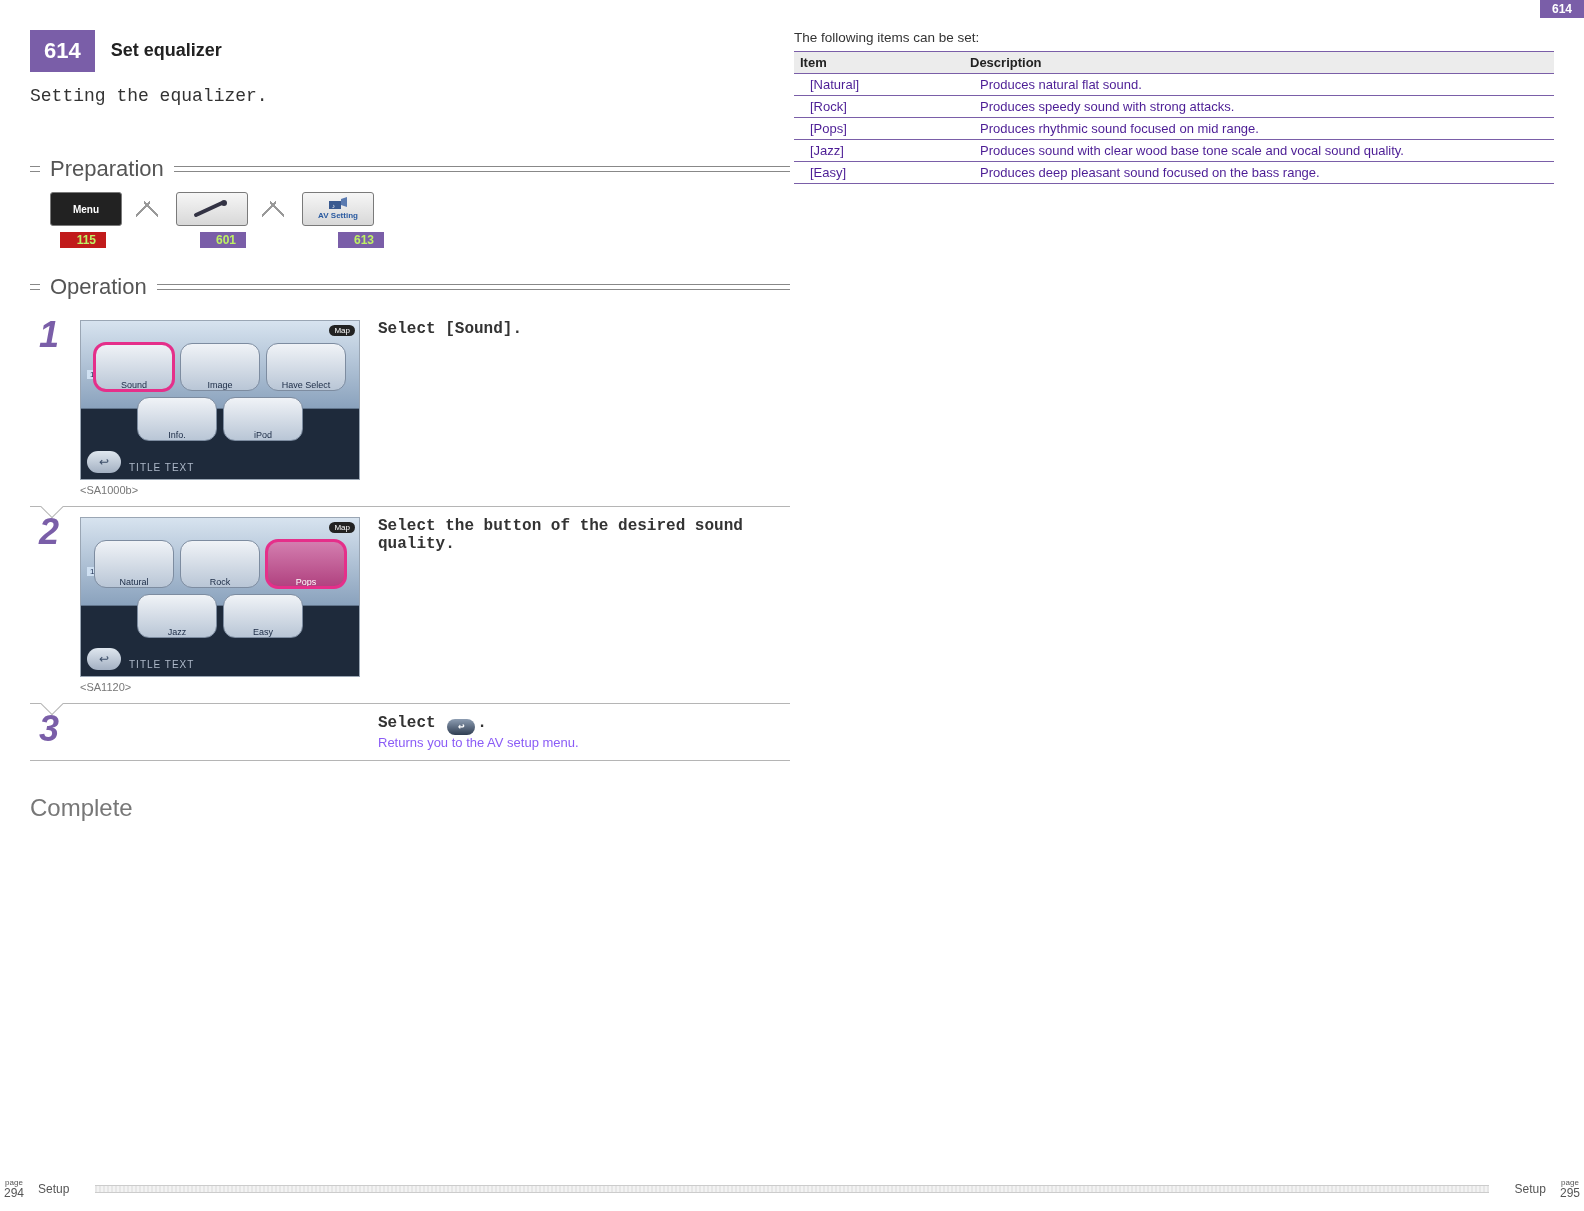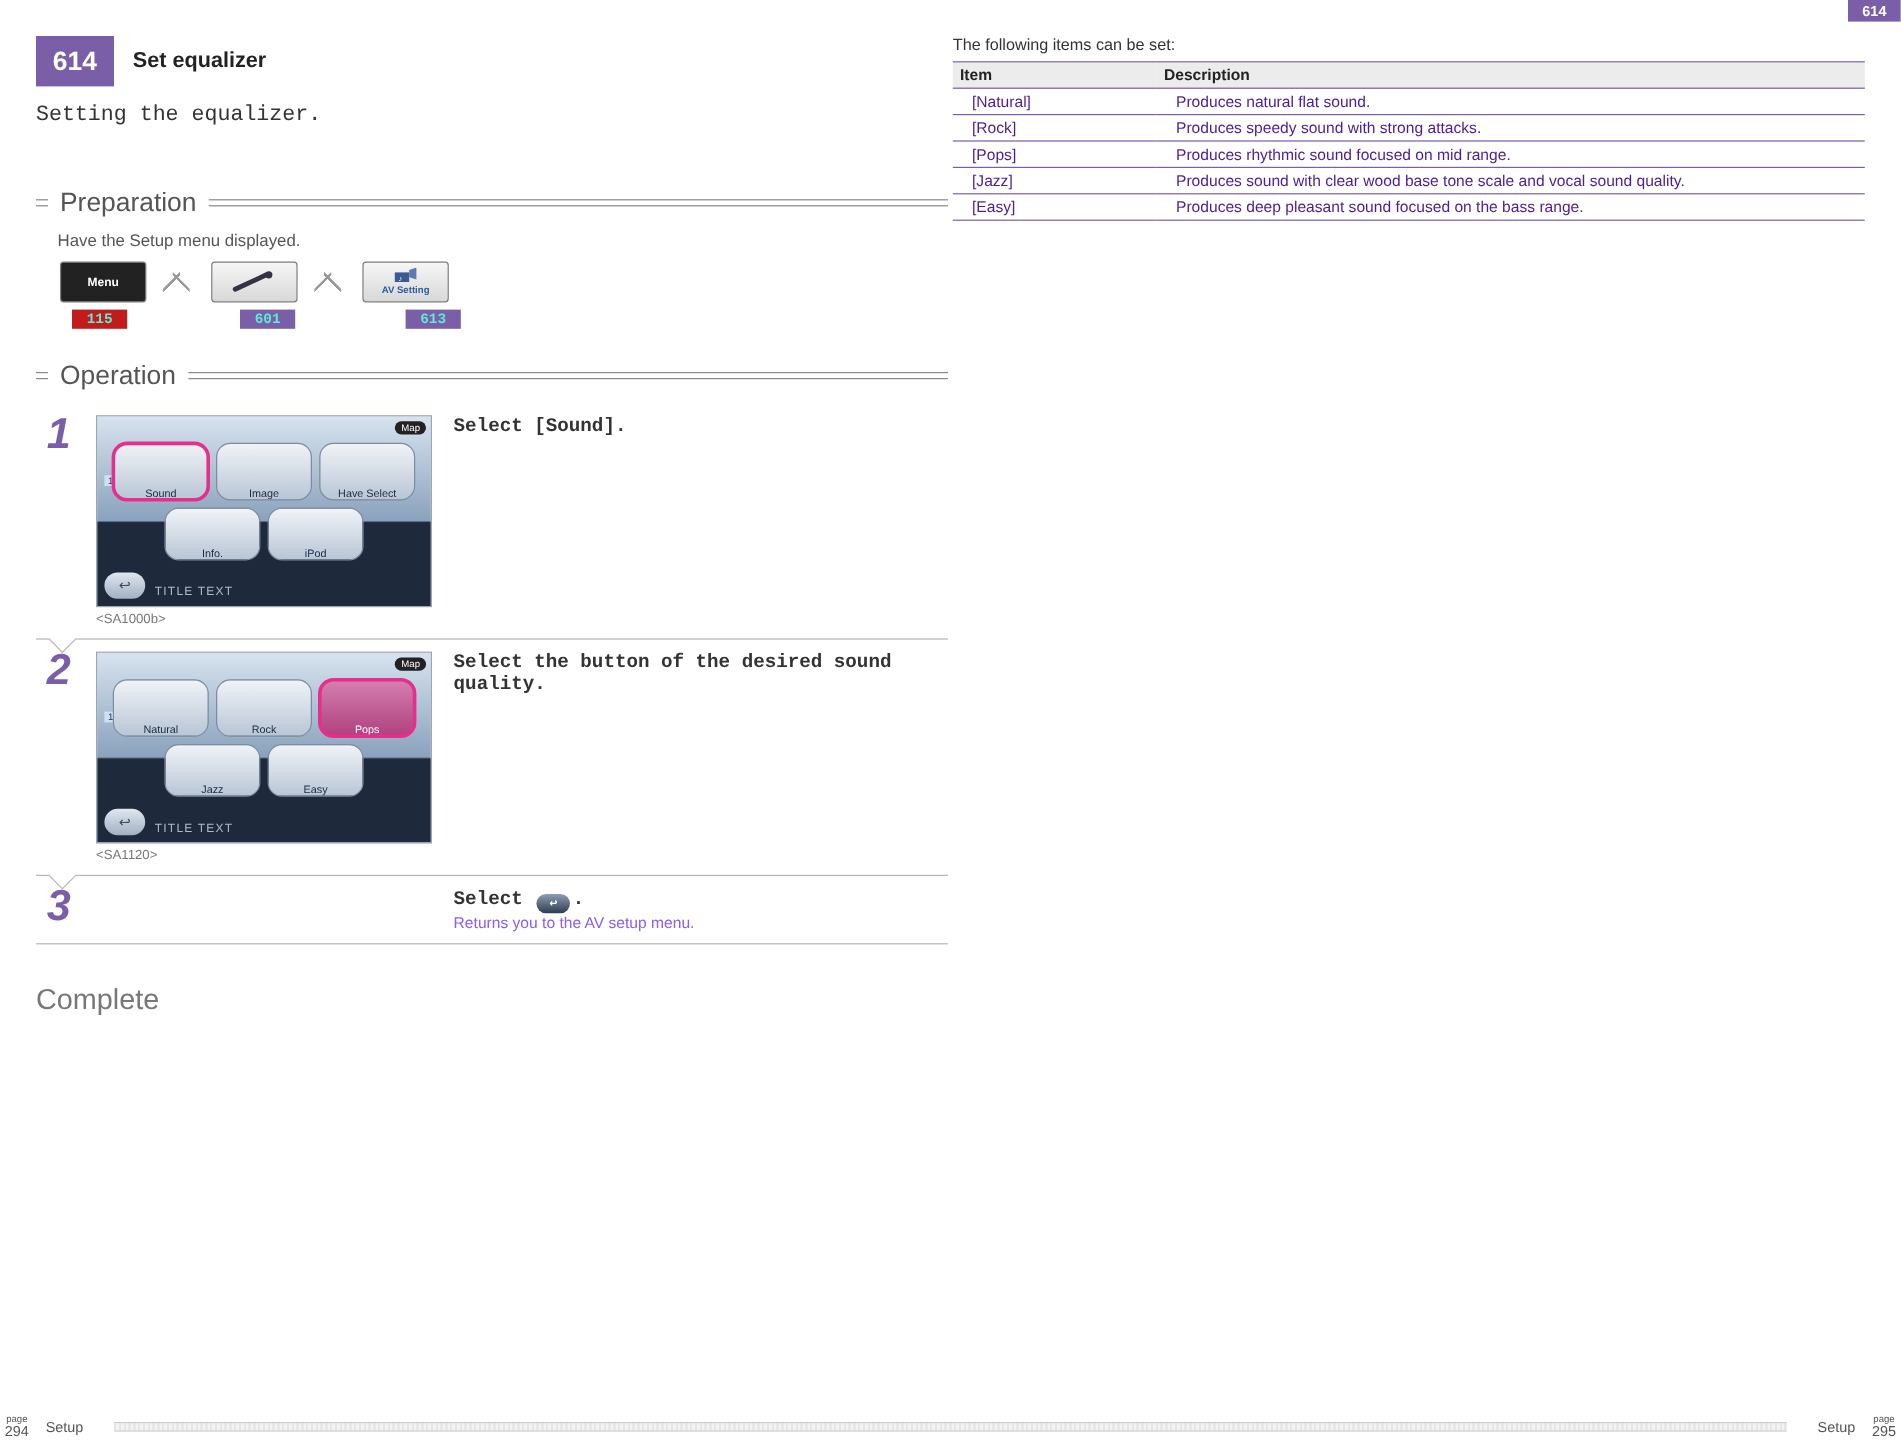--- a/index.html
+++ b/index.html
@@ -109,26 +109,25 @@
                 linear-gradient(45deg,  transparent 45%, #999 46%, #999 54%, transparent 55%);
     background-size: 14px 18px, 14px 18px;
     background-position: left center, 8px center;
     background-repeat: no-repeat;
   }
   .badge-row {
     display:flex; gap: 26px; margin: 4px 0 26px 30px;
   }
   .badge {
     min-width: 46px;
-    text-align:center;
+    text-align:right;
     font-size: 12px;
     font-weight:bold;
-    color:#5eead4;
+    color:#bef264;
     padding: 1px 10px;
-    font-family: Liberation Mono, monospace;
   }
   .badge.red    { background:#c11b1b; }
   .badge.purple { background:#7a5ea8; }
 
   
   .step {
     border-bottom: 1px solid #b5b5b5;
     padding: 10px 0 10px 0;
     position: relative;
   }
@@ -276,21 +275,20 @@
   <div class="title-block">
     <div class="title-num">614</div>
     <div class="title-text">Set equalizer</div>
   </div>
 
   <p class="intro">Setting the equalizer.</p>
 
   <div class="sec-head">
     <h2>Preparation</h2>
   </div>
-  <p class="prep-text">Have the Setup menu displayed.</p>
 
   <div class="icon-row">
     <div class="mini menu-btn">Menu</div>
     <div class="arrow-sep"></div>
     <div class="mini">
       <svg width="40" height="20" viewBox="0 0 40 20">
           <line x1="4" y1="16" x2="30" y2="4" stroke="#334" stroke-width="4" stroke-linecap="round"></line>
           <circle cx="32" cy="4" r="3" fill="#334"></circle>
         </svg>
     </div>

